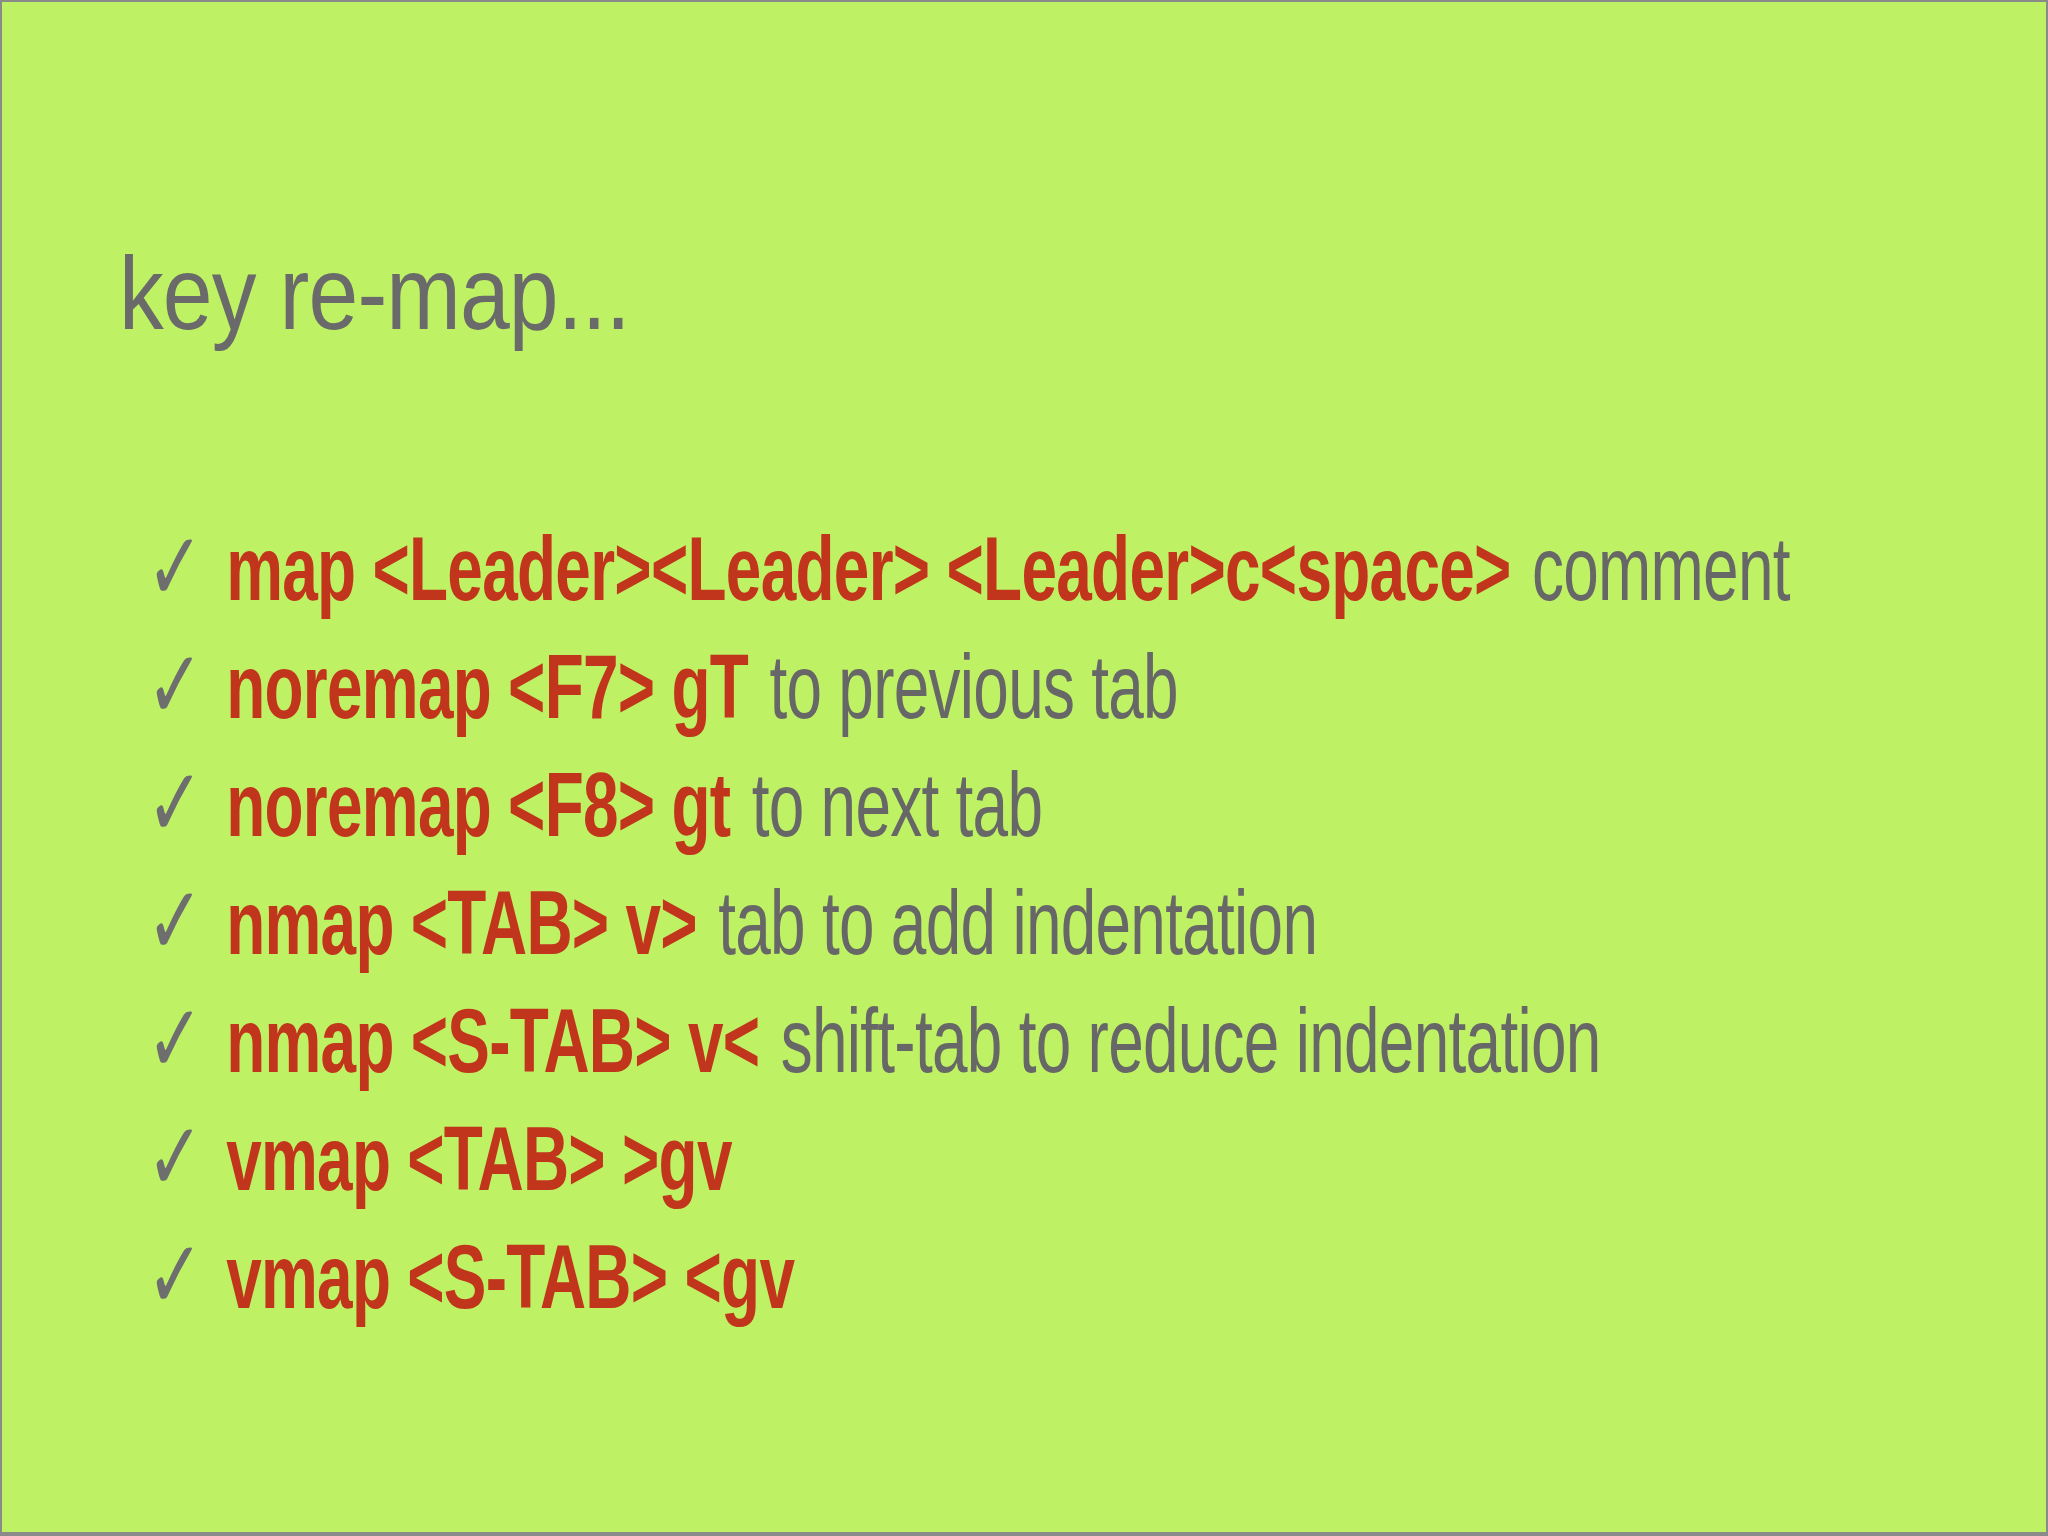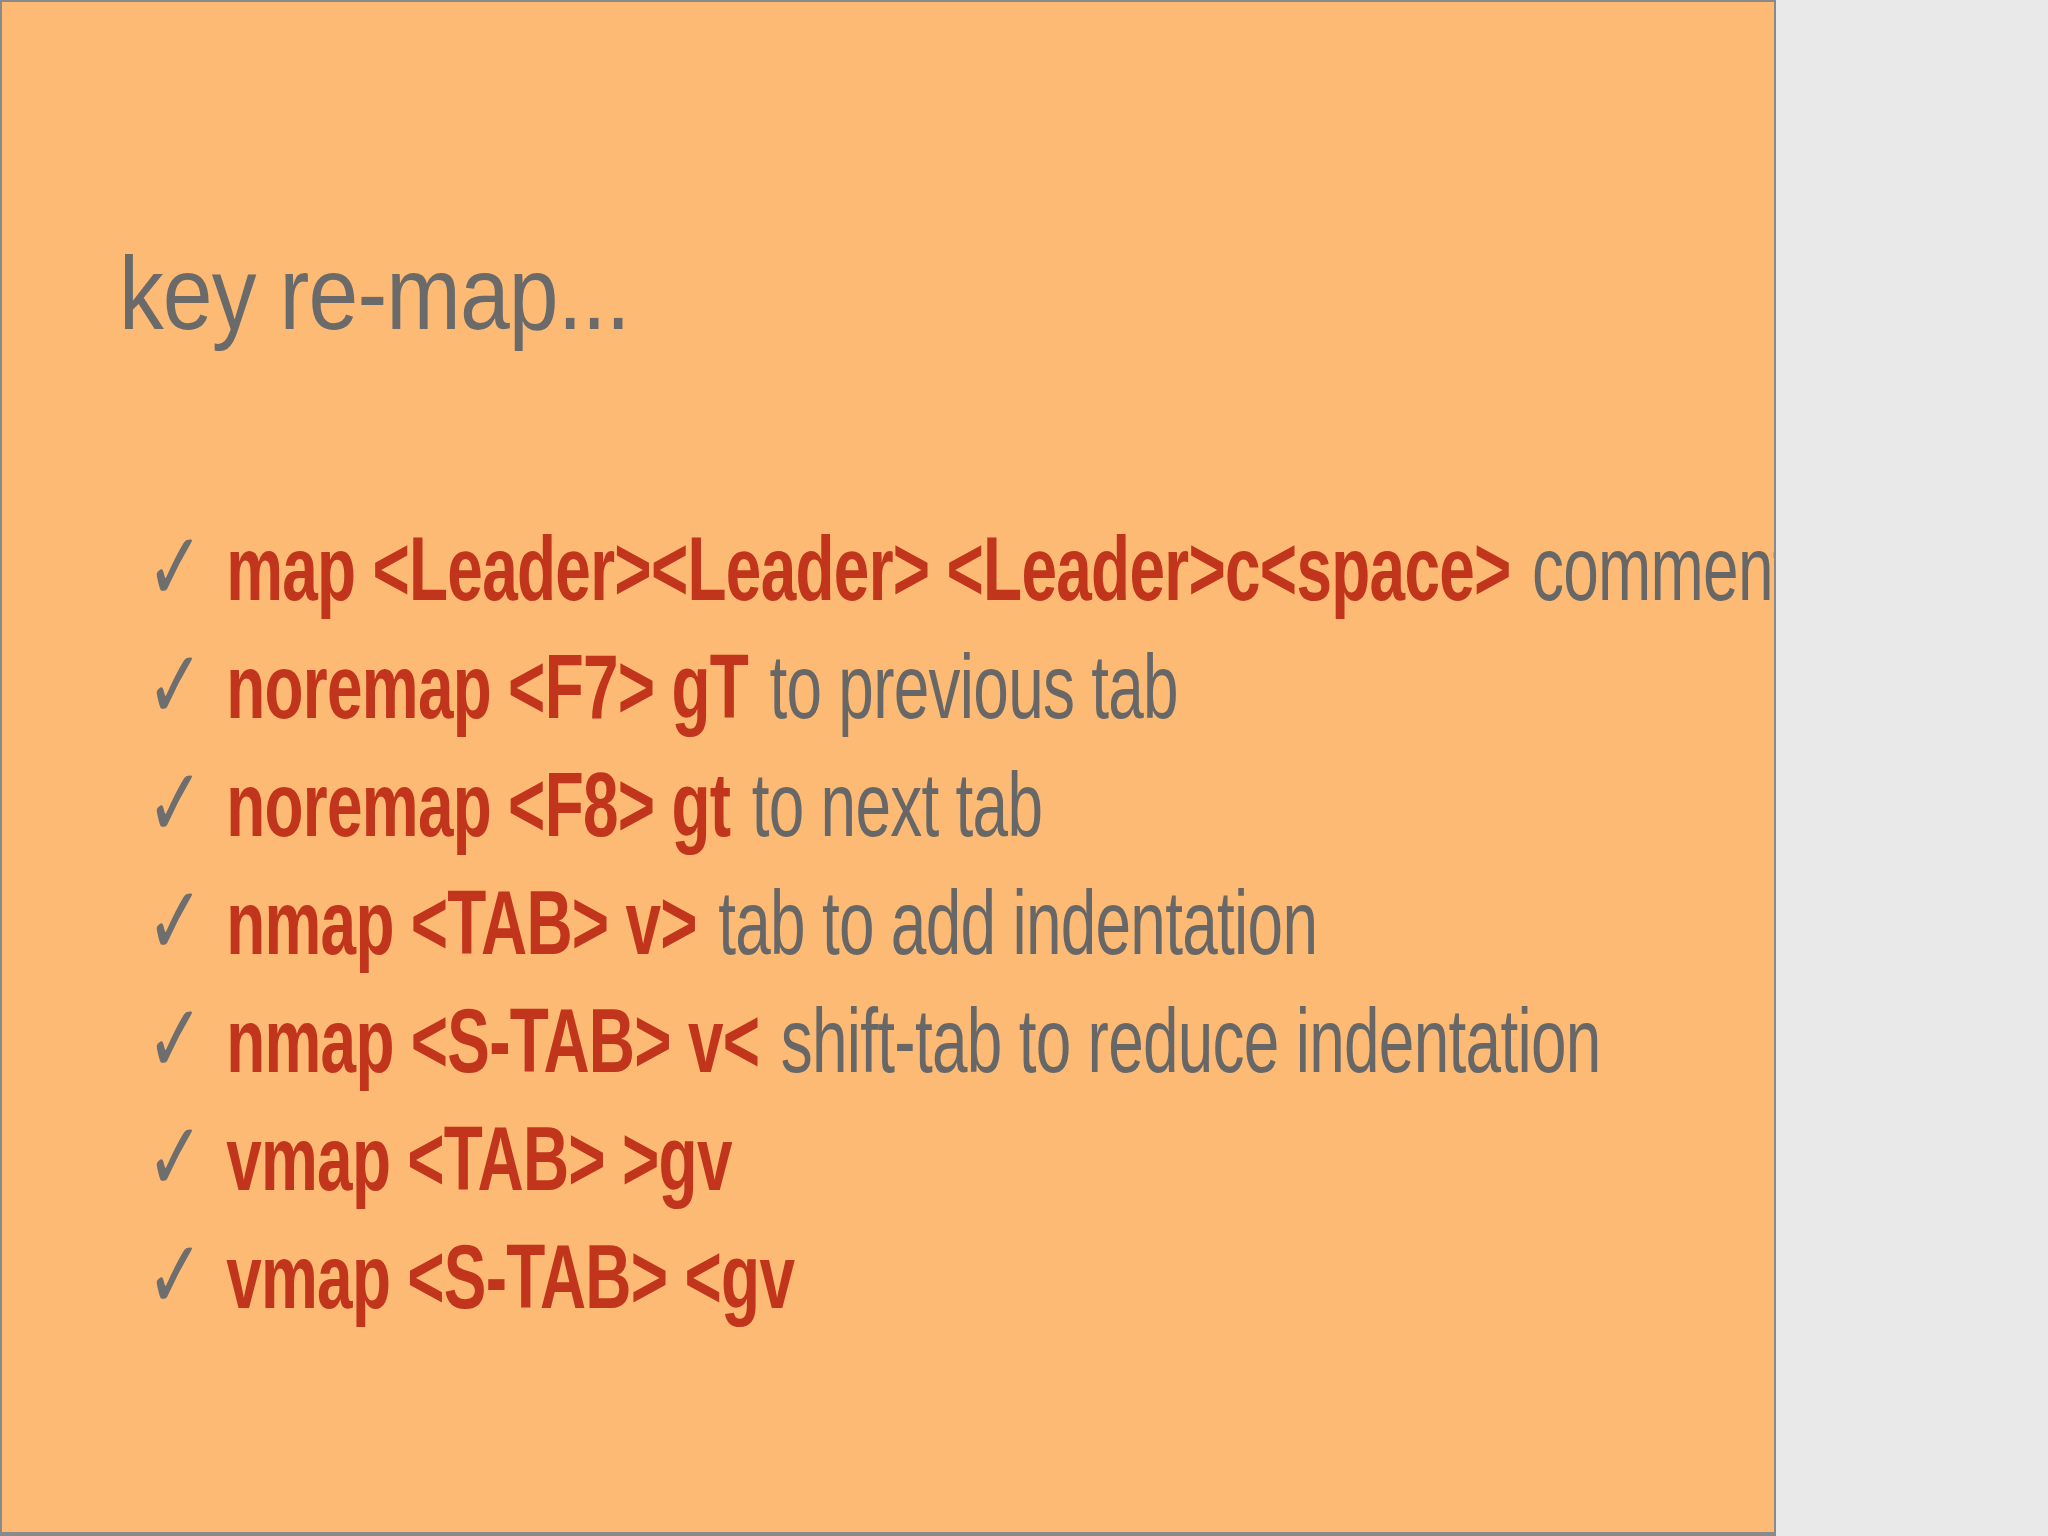--- a/index.html
+++ b/index.html
@@ -1,21 +1,21 @@
 <!DOCTYPE html>
 <html><head>
 <meta charset="utf-8">
 <style>
   html, body { margin: 0; padding: 0; background: #e9e9e9; }
   .page {
     position: relative;
-    width: 1776px;
+    width: 2048px;
     height: 1536px;
     box-sizing: border-box;
-    background: #fdba74;
+    background: #bef264;
     border: 2px solid #8a8a8a;
     border-bottom-width: 4px;
     overflow: hidden;
     font-family: "Liberation Sans", sans-serif;
   }
   .slide-title {
     position: absolute;
     left: 117px;
     top: 232px;
     font-size: 104px;

